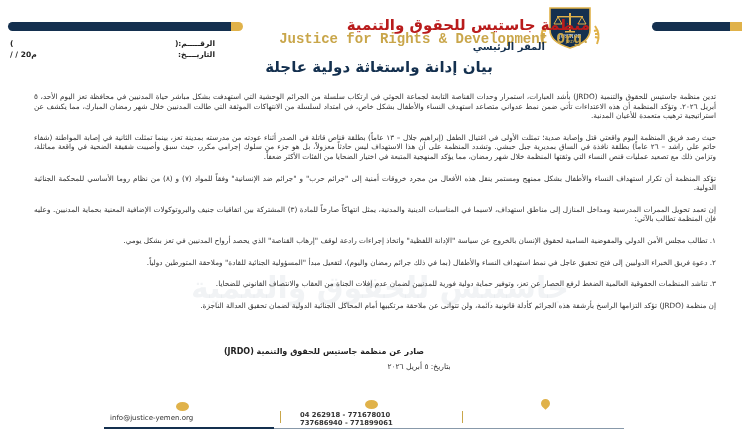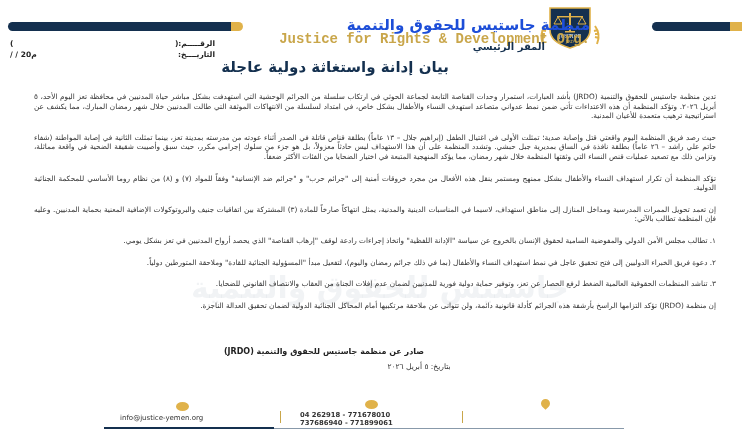--- a/index.html
+++ b/index.html
@@ -9,30 +9,30 @@
   
   .bar { position:absolute; height:9px; background:#14304f; border-radius:5px; }
   .bar .gold { position:absolute; top:0; width:12px; height:9px; background:#e0b24a; }
   .bar-left { left:8px; top:22px; width:225px; border-radius:5px 0 0 5px; }
   .bar-left .gold { right:-10px; border-radius:0 5px 5px 0; }
   .bar-right { right:8px; top:22px; width:90px; border-radius:5px 0 0 5px; }
   .bar-right .gold { right:0; border-radius:0; }
 
   
   .logo { position:absolute; left:535px; top:4px; width:70px; height:48px; }
-  .org-name { position:absolute; right:160px; top:16px; direction:rtl; font-family:"DejaVu Sans", sans-serif; font-weight:bold; font-size:15px; color:#1d4ed8; white-space:nowrap; }
+  .org-name { position:absolute; right:160px; top:16px; direction:rtl; font-family:"DejaVu Sans", sans-serif; font-weight:bold; font-size:15px; color:#b91c1c; white-space:nowrap; }
   .org-en { position:absolute; right:160px; top:31px; font-family:Liberation Mono, monospace; font-size:14px; color:#c9a64a; font-weight:bold; white-space:nowrap;text-align:center; }
   .org-hq { position:absolute; right:205px; top:41px; direction:rtl; font-size:10px; font-weight:bold; color:#14304f; white-space:nowrap; }
 
   
   .meta { position:absolute; left:10px; top:38px; direction:rtl; font-size:7.5px; font-weight:bold; color:#222; width:205px; }
   .meta .row { display:flex; justify-content:space-between; height:11px; line-height:11px; }
 
   
-  .title { position:absolute; left:0; width:670px; top:58px; text-align:center; direction:rtl; font-size:15px; font-weight:bold; color:#14304f; }
+  .title { position:absolute; left:0; width:670px; top:58px; text-align:center; direction:rtl; font-size:15px; font-weight:bold; color:#14304f;padding-left:44px; }
 
   
   .body { position:absolute; left:22px; right:22px; top:80px; direction:rtl; text-align:justify; font-size:7.3px; line-height:9.6px; color:#333; }
   .body p { margin:12px; }
 
   .watermark { position:absolute; left:160px; top:270px; width:440px; text-align:center; direction:rtl; font-size:30px; font-weight:bold; color:rgba(20,48,79,0.06); white-space:nowrap; pointer-events:none; }
 
   .signed { position:absolute; left:0; width:648px; top:347px; text-align:center; direction:rtl; font-size:8px; font-weight:bold; color:#222; }
   .sign-date { position:absolute; left:0; width:750px; top:362px; text-align:center; direction:rtl; font-size:7.5px; color:#333;padding-left:44px; }
   .fline { position:absolute; left:104px; top:427px; width:172px; height:2px; background:#14304f; }
@@ -97,21 +97,21 @@
     <p>١. تطالب مجلس الأمن الدولي والمفوضية السامية لحقوق الإنسان بالخروج عن سياسة "الإدانة اللفظية" واتخاذ إجراءات رادعة لوقف "إرهاب القناصة" الذي يحصد أرواح المدنيين في تعز بشكل يومي.</p>
     <p>٢. دعوة فريق الخبراء الدوليين إلى فتح تحقيق عاجل في نمط استهداف النساء والأطفال (بما في ذلك جرائم رمضان واليوم)، لتفعيل مبدأ "المسؤولية الجنائية للقادة" وملاحقة المتورطين دولياً.</p>
     <p>٣. تناشد المنظمات الحقوقية العالمية الضغط لرفع الحصار عن تعز، وتوفير حماية دولية فورية للمدنيين لضمان عدم إفلات الجناة من العقاب والانتصاف القانوني للضحايا.</p>
     <p>إن منظمة (JRDO) تؤكد التزامها الراسخ بأرشفة هذه الجرائم كأدلة قانونية دائمة، ولن تتوانى عن ملاحقة مرتكبيها أمام المحاكل الجنائية الدولية لضمان تحقيق العدالة الناجزة.</p>
   </div>
 
   <div class="signed">صادر عن منظمة جاستيس للحقوق والتنمية (JRDO)</div>
   <div class="sign-date">بتاريخ: ٥ أبريل ٢٠٢٦</div>
 
   <span class="ficon" style="left:176px; top:402px;"></span>
-  <a class="ftext" style="left:110px; top:414px;margin-left:10px;">info@justice-yemen.org</a>
+  <a class="ftext" style="left:110px; top:414px;">info@justice-yemen.org</a>
 
   <span class="fsep" style="left:280px;"></span>
 
   <span class="ficon" style="left:365px; top:400px;"></span>
   <div class="ftext fphone" style="left:300px; top:411px;">
     <div>04 262918 - 771678010</div>
     <div>737686940 - 771899061</div>
   </div>
 
   <span class="fsep" style="left:462px;"></span>

